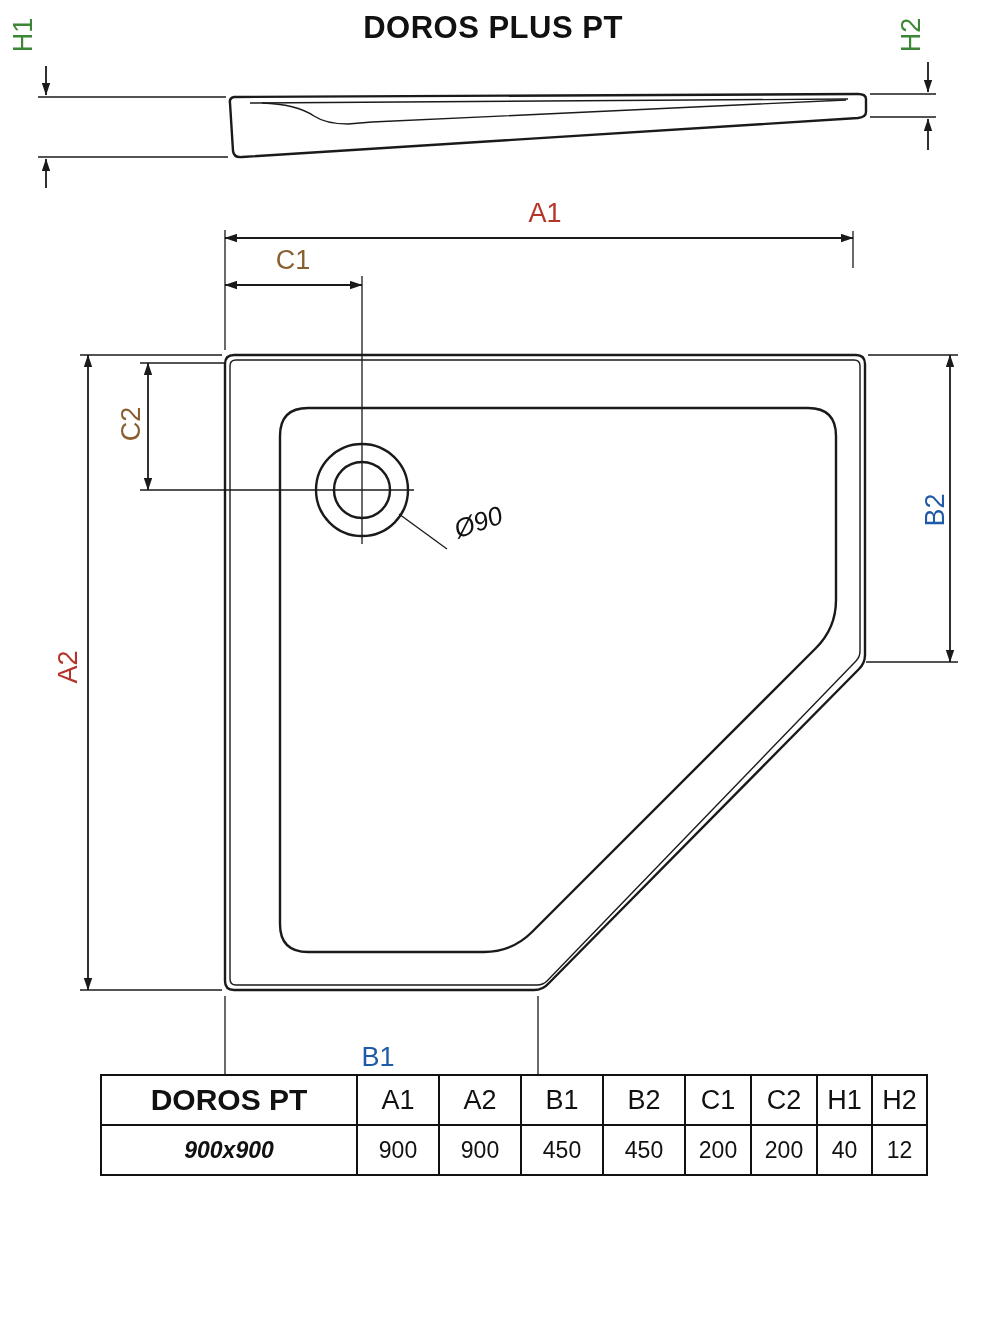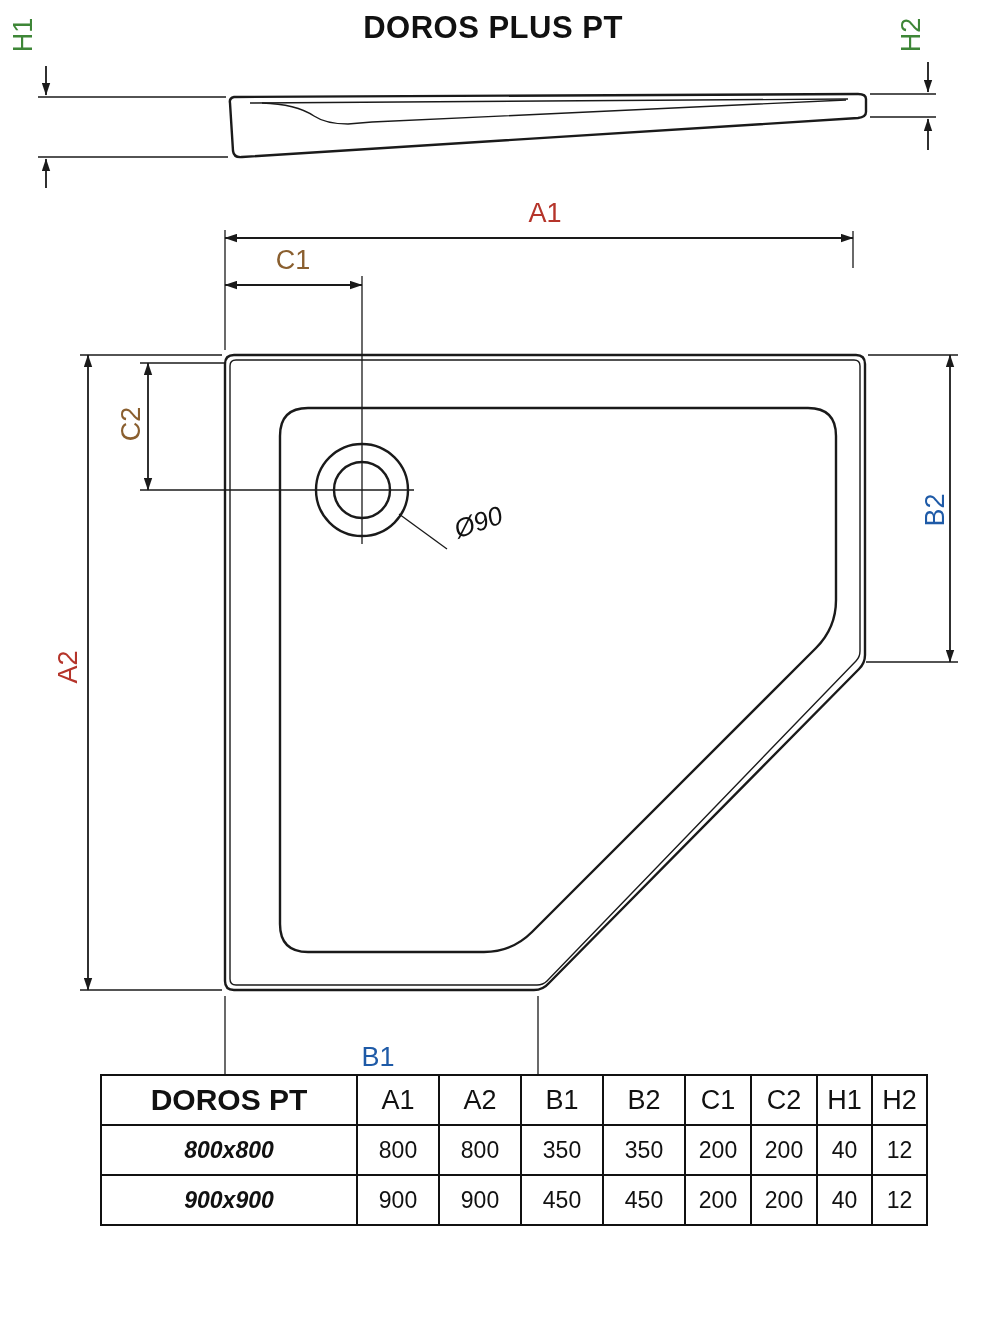--- a/index.html
+++ b/index.html
@@ -145,31 +145,20 @@
         <th class="col-h c-a">A1</th>
         <th class="col-h c-a">A2</th>
         <th class="col-h c-b">B1</th>
         <th class="col-h c-b">B2</th>
         <th class="col-h c-c">C1</th>
         <th class="col-h c-c">C2</th>
         <th class="col-h c-h">H1</th>
         <th class="col-h c-h">H2</th>
       </tr>
       <tr>
-        <th class="model">800x800</th>
-        <td class="val">800</td>
-        <td class="val">800</td>
-        <td class="val">350</td>
-        <td class="val">350</td>
-        <td class="val">200</td>
-        <td class="val">200</td>
-        <td class="val">40</td>
-        <td class="val">12</td>
-      </tr>
-      <tr>
         <th class="model">900x900</th>
         <td class="val">900</td>
         <td class="val">900</td>
         <td class="val">450</td>
         <td class="val">450</td>
         <td class="val">200</td>
         <td class="val">200</td>
         <td class="val">40</td>
         <td class="val">12</td>
       </tr>

